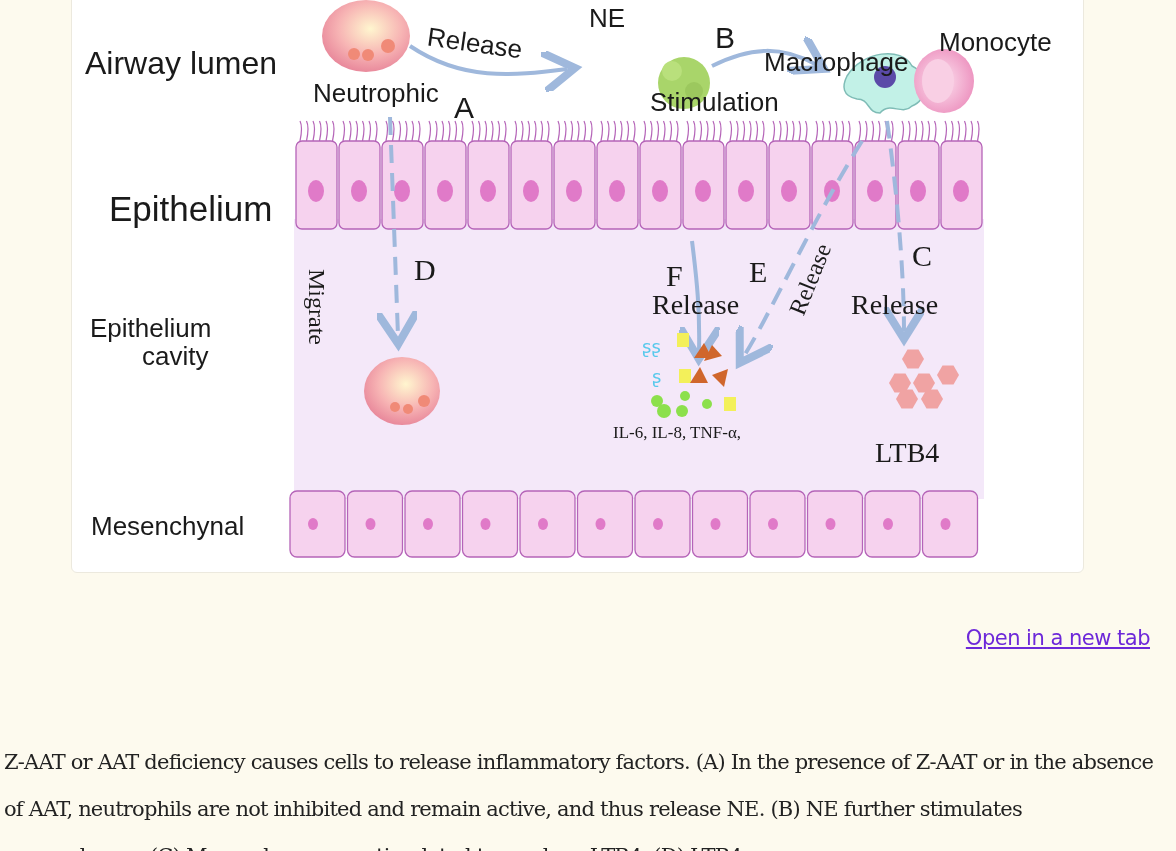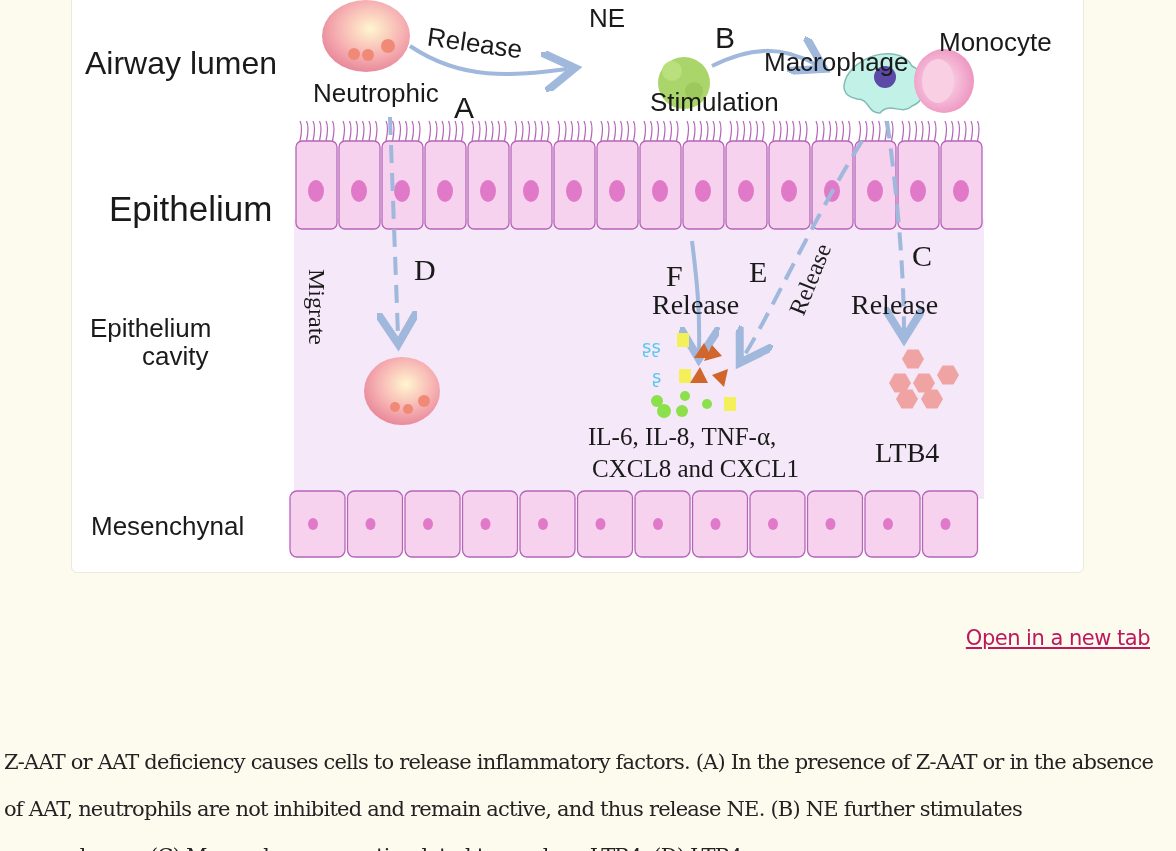--- a/index.html
+++ b/index.html
@@ -1,21 +1,21 @@
 <!DOCTYPE html>
 <html><head>
 <meta charset="utf-8">
 <style>
   html, body { margin:0; padding:0; }
   body { width:1176px; height:851px; overflow:hidden; background:#fdfaee; position:relative; font-family:"Liberation Serif", serif; }
   .figure-card { position:absolute; left:71px; top:-10px; width:1011px; height:581px; background:#ffffff; border:1px solid #ece9de; border-radius:6px; }
   .fig { position:absolute; left:0; top:0; }
   .lbl { position:absolute; font-family:"Liberation Sans", sans-serif; color:#1a1a1a; white-space:nowrap; }
   .serif { font-family:"Liberation Serif", serif; color:#1a1a1a; position:absolute; white-space:nowrap; }
-  .open-link { position:absolute; right:26px; top:626px; font-family:"DejaVu Sans", sans-serif; font-size:21px; color:#be185d; text-decoration:underline; letter-spacing:-0.5px; }
+  .open-link { position:absolute; right:26px; top:626px; font-family:"DejaVu Sans", sans-serif; font-size:21px; color:#6d28d9; text-decoration:underline; letter-spacing:-0.5px; }
   .caption { position:absolute; left:4px; top:718px; width:1160px; font-family:"DejaVu Serif", serif; font-size:21px; line-height:47px; color:#222; letter-spacing:-0.8px; }
 </style>
 </head>
 <body>
 
 <div class="figure-card">
   <svg class="fig" width="1011" height="581">
     <defs>
       <radialGradient id="neutroGrad" cx="0.55" cy="0.4" r="0.6">
         <stop offset="0" stop-color="#fff6cf"></stop>
@@ -249,20 +249,19 @@
   <div class="serif" style="left:712px;top:318px;font-size:24px;transform:rotate(-68deg);transform-origin:left top;">Release</div>
   <div class="serif" style="left:779px;top:298px;font-size:28px;">Release</div>
 
   <div class="lbl" style="left:382px;top:100px;font-size:30px;">A</div>
   <div class="lbl" style="left:643px;top:30px;font-size:30px;">B</div>
   <div class="serif" style="left:840px;top:248px;font-size:30px;">C</div>
   <div class="serif" style="left:342px;top:262px;font-size:30px;">D</div>
   <div class="serif" style="left:677px;top:264px;font-size:30px;">E</div>
   <div class="serif" style="left:594px;top:268px;font-size:30px;">F</div>
 
-  <div class="serif" style="left:516px;top:432px;font-size:25px;">IL-6, IL-8, TNF-α,</div>
-  <div class="serif" style="left:520px;top:464px;font-size:25px;">CXCL8 and CXCL1</div>
+  <div class="serif" style="left:541px;top:432px;font-size:17px;">IL-6, IL-8, TNF-α,</div>
   <div class="serif" style="left:803px;top:446px;font-size:28px;">LTB4</div>
 </div>
 
 <a class="open-link" href="#">Open in a new tab</a>
 
 <p class="caption">Z-AAT or AAT deficiency causes cells to release inflammatory factors. (A) In the presence of Z-AAT or in the absence of AAT, neutrophils are not inhibited and remain active, and thus release NE. (B) NE further stimulates macrophages. (C) Macrophages are stimulated to produce LTB4. (D) LTB4</p>
 
 </body></html>

